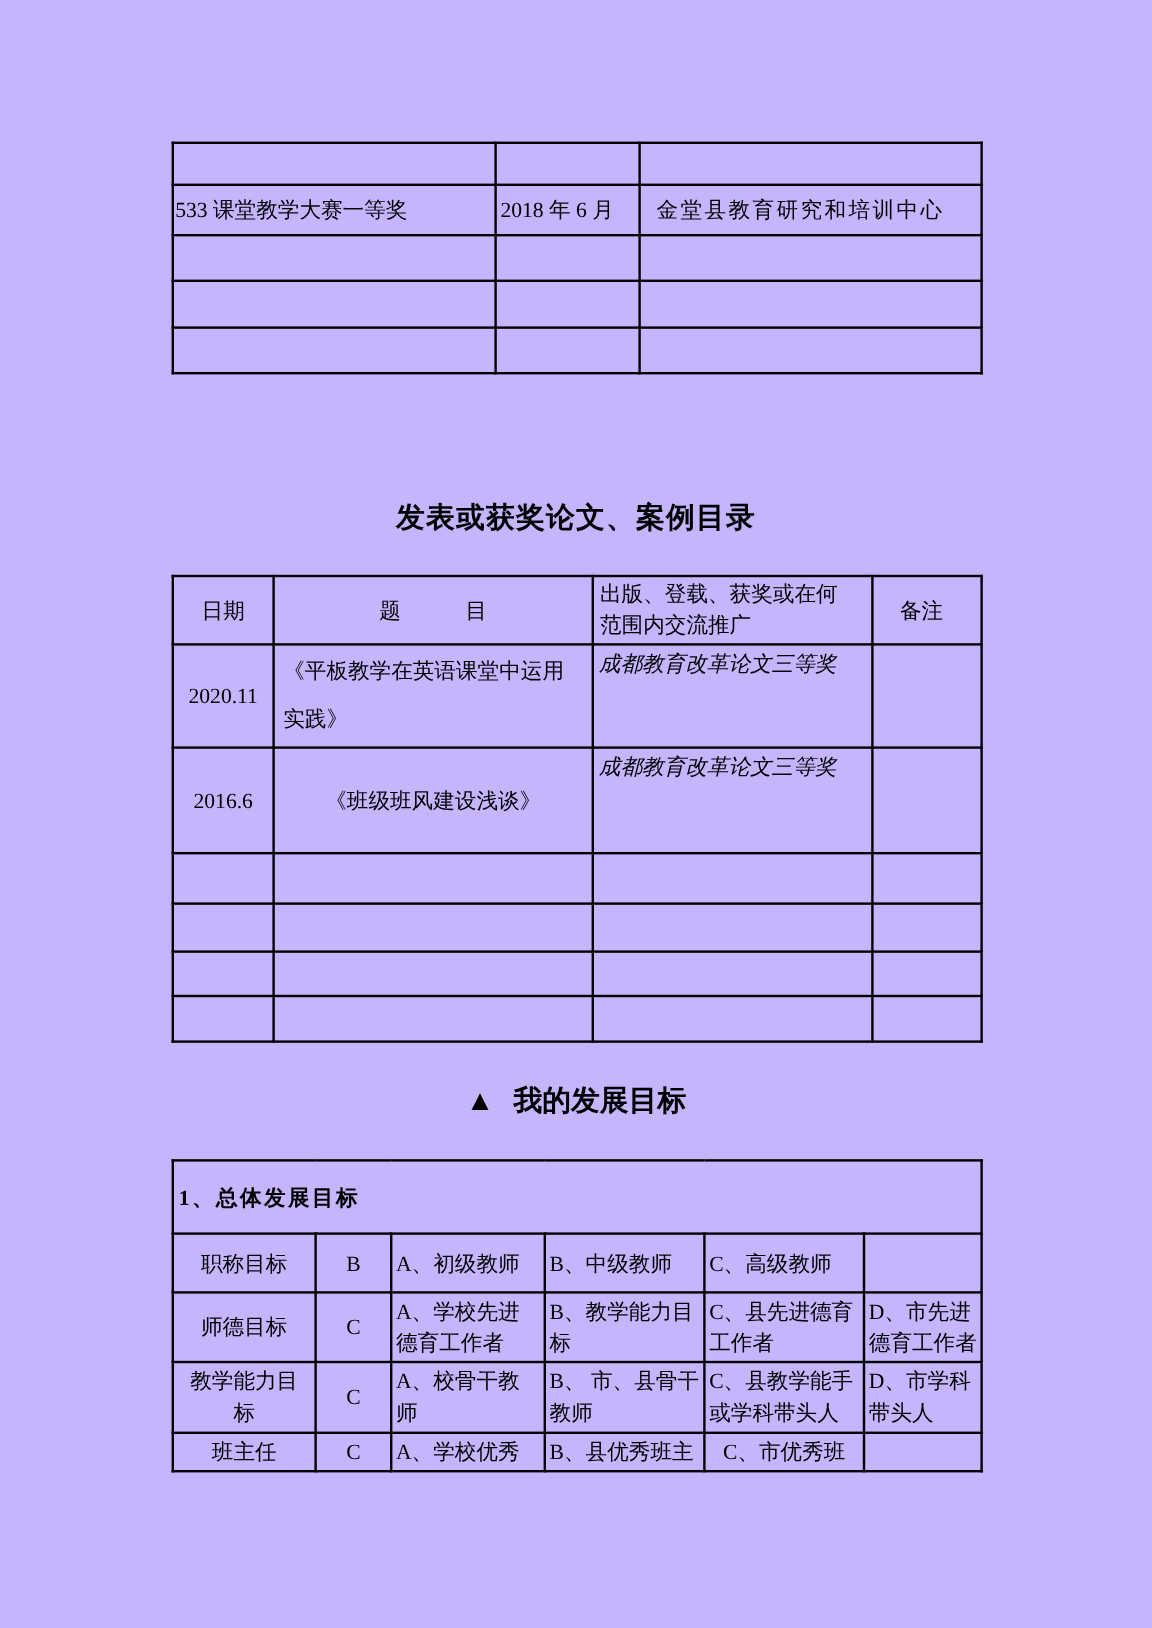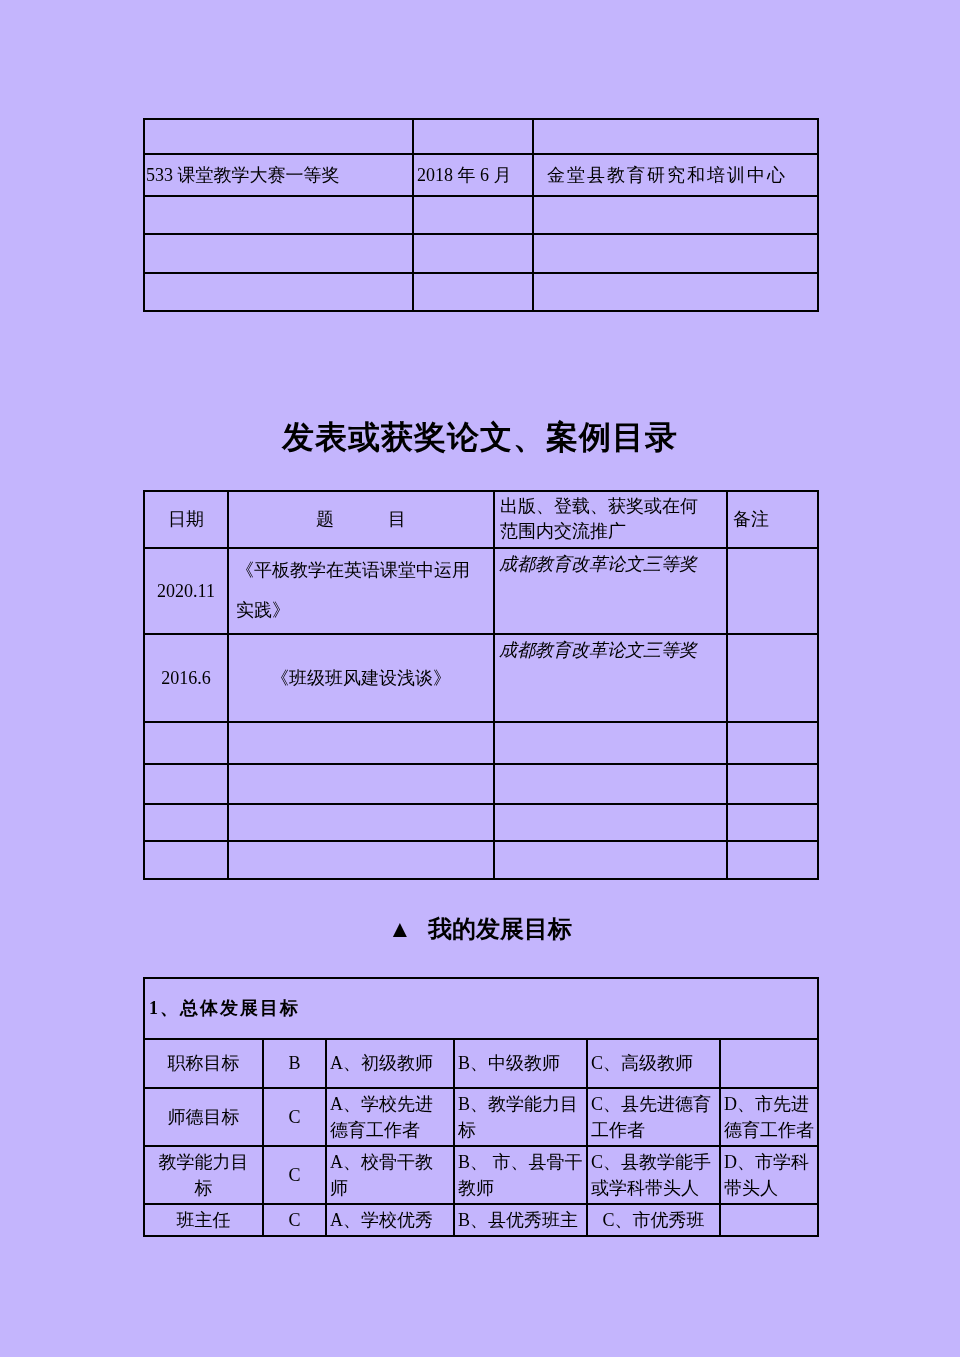--- a/index.html
+++ b/index.html
@@ -25,40 +25,40 @@
   .t1 tr:nth-child(3){height:38px;}
   .t1 tr:nth-child(4){height:39px;}
   .t1 tr:nth-child(5){height:38px;}
   .t1 .name-cell{padding-left:1px;}
   .t1 .date-cell{padding-left:3px;}
   .t1 .org-cell{padding-left:13px;letter-spacing:2px;}
 
   
   .sec-title{
     margin:104px 0 0;text-align:center;font-weight:bold;
-    font-size:32px;letter-spacing:1px;line-height:1.35;
+    font-size:24px;letter-spacing:1px;line-height:1.35;
   }
   .sec-title2{margin:33px 0 0;text-align:center;font-weight:bold;font-size:24px;line-height:1.35;}
   .sec-title2 .tri{display:inline-block;margin-right:16px;font-size:24px;}
 
   
   .t2{margin-top:31px;}
   .t2 col:nth-child(1){width:84px;}
   .t2 col:nth-child(2){width:266px;}
   .t2 col:nth-child(3){width:233px;}
   .t2 col:nth-child(4){width:91px;}
   .t2 tr:nth-child(1){height:54px;}
   .t2 tr:nth-child(2){height:86px;}
   .t2 tr:nth-child(3){height:88px;}
   .t2 tr:nth-child(4){height:42px;}
   .t2 tr:nth-child(5){height:40px;}
   .t2 tr:nth-child(6){height:37px;}
   .t2 tr:nth-child(7){height:38px;}
   .t2 .scope-head{padding:2px 24px 2px 5px;line-height:1.4;}
-  .t2 .note-head{padding-left:5px;}
+  .t2 .note-head{padding-left:22px;}
   .t2 .title-wrap{padding:2px 18px 2px 7px;line-height:2.2;}
   .t2 .scope-cell{vertical-align:top;padding:3px 4px;line-height:1.4;font-style:italic;}
 
   
   .t3{margin-top:32px;}
   .t3 col:nth-child(1){width:119px;}
   .t3 col:nth-child(2){width:63px;}
   .t3 col:nth-child(3){width:128px;}
   .t3 col:nth-child(4){width:133px;}
   .t3 col:nth-child(5){width:133px;}

